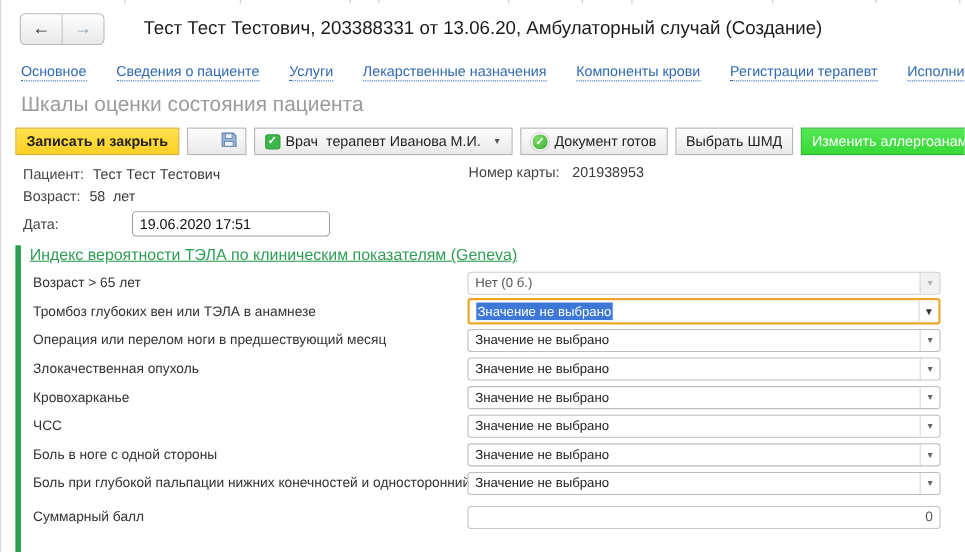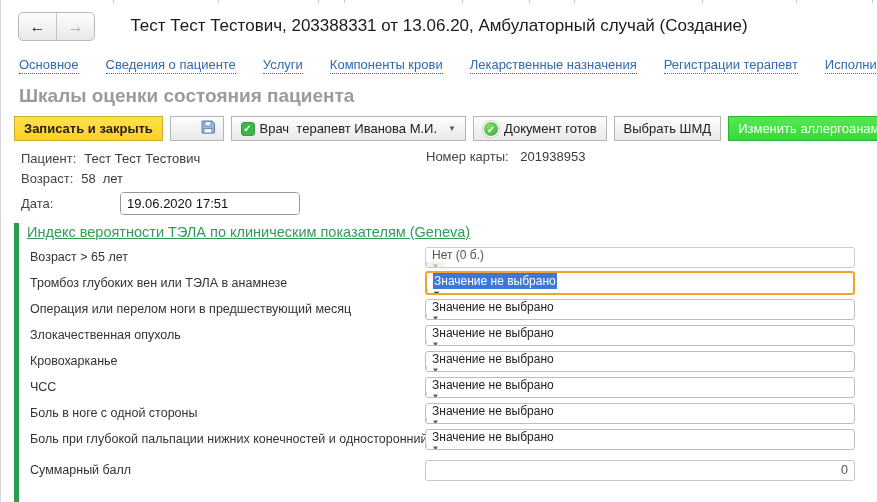--- a/index.html
+++ b/index.html
@@ -36,21 +36,21 @@
     text-align: center; font-size: 17px; color: #1a1a1a;
   }
 
   
   .nav-links { display: flex; gap: 27px; padding-left: 18px; margin-top: 5px; flex: none; }
   .nav-links a {
     color: #3169b2; font-size: 13px; text-decoration: none;
     border-bottom: 1px dotted #3169b2; padding-bottom: 1px; cursor: pointer; white-space: nowrap;
   }
 
-  .page-heading { padding-left: 18px; margin-top: 11px; font-size: 19px; color: #9b9b9b; flex: none; font-weight: bold; }
+  .page-heading { padding-left: 18px; margin-top: 11px; font-size: 19px; color: #9b9b9b; flex: none; }
 
   
   .toolbar { display: flex; align-items: center; gap: 7px; padding-left: 13px; margin-top: 9px; flex: none; }
   .btn {
     display: inline-flex; align-items: center; gap: 5px;
     height: 25px; padding: 0 9px; font-size: 13px; color: #222;
     background: linear-gradient(#fdfdfd, #e9e9e9);
     border: 1px solid #b5b5b5; border-radius: 0; cursor: pointer; white-space: pre;
   }
   .btn-primary {
@@ -96,21 +96,21 @@
   }
   .section-title {
     color: #2f9e54; font-size: 14.5px; text-decoration: underline; cursor: pointer; display: inline-block; margin-bottom: 4px;
   }
   .form-grid { display: grid; grid-template-columns: 1fr 430px; row-gap: 0; }
   .form-row { display: contents; }
   .row-label { font-size: 12.5px; color: #333; align-self: center; padding-left: 3px; height: 26px; line-height: 26px; white-space: nowrap; overflow: hidden; }
   .cell { height: 26px; display: flex; align-items: center; }
   .combo {
     width: 100%; height: 21px; display: flex; align-items: stretch;
-    border: 1px solid #bdbdbd; border-radius: 3px; background: #fff; overflow: hidden; flex-direction: column;
+    border: 1px solid #bdbdbd; border-radius: 3px; background: #fff; overflow: hidden;
   }
   .combo-text { flex: 1; display: flex; align-items: center; padding: 0 6px; font-size: 12px; color: #222; white-space: nowrap; }
   .combo-arrow { width: 18px; display: flex; align-items: center; justify-content: center; font-size: 8px; color: #666; border-left: 1px solid #d6d6d6; background: #fff; cursor: pointer; }
   .combo.disabled { border-color: #cdcdcd; }
   .combo.disabled .combo-text { color: #555; }
   .combo.disabled .combo-arrow { background: #f1f1f1; color: #b3b3b3; }
   .combo.focused { border: 2px solid #eda52c; height: 24px; border-radius: 3px; }
   .combo.focused .combo-arrow { color: #333; font-size: 9px; }
   .sel { background: #3d77d8; color: #fff; padding: 1px 1px; }
   .total-cell { margin-top: 5px; }
@@ -145,22 +145,22 @@
     <div class="half arrow-fwd">
         <span>→</span>
       </div>
   </div>
 </div>
 
 <div class="nav-links">
   <a>Основное</a>
   <a>Сведения о пациенте</a>
   <a>Услуги</a>
+  <a>Лекарственные назначения</a>
   <a>Компоненты крови</a>
-  <a>Лекарственные назначения</a>
   <a>Регистрации терапевт</a>
   <a>Исполнители</a>
 </div>
 
 <div class="page-heading">Шкалы оценки состояния пациента</div>
 
 <div class="toolbar">
   <button class="btn btn-primary">Записать и закрыть</button>
   <button class="btn btn-icononly">
     <span>

